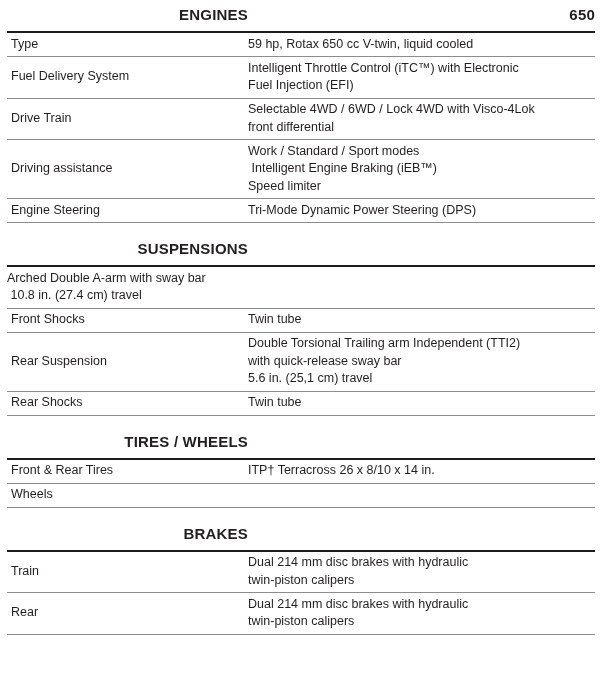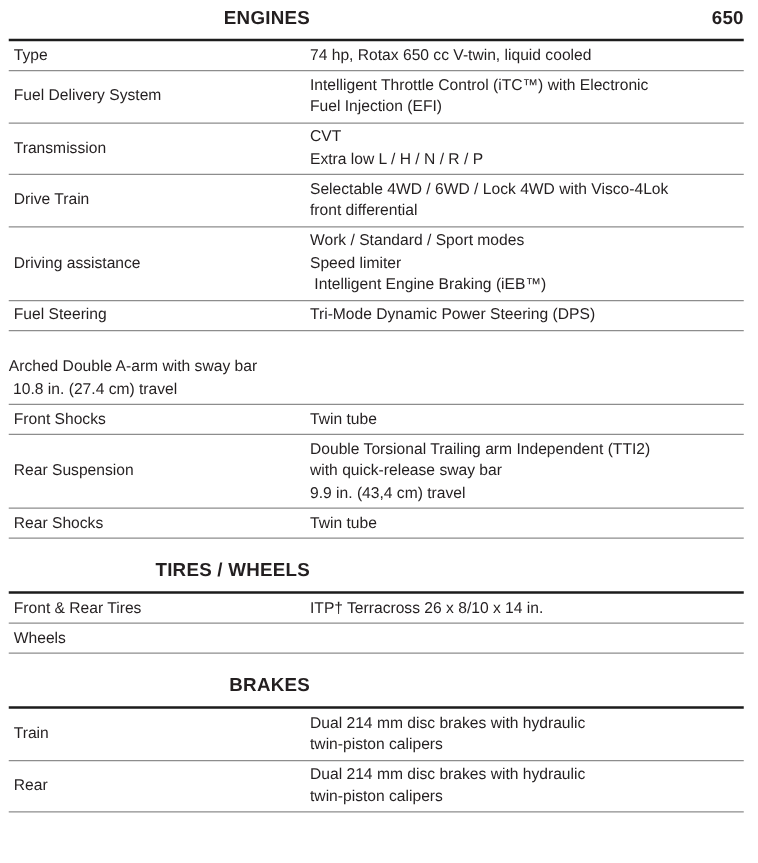--- a/index.html
+++ b/index.html
@@ -52,79 +52,76 @@
 <div class="spec">
 
   <section class="spec-section">
     <div class="section-header">
       <div class="col-label section-title">ENGINES</div>
       <div class="col-value section-title">650</div>
     </div>
     <div class="spec-row">
       <div class="col-label">Type</div>
       <div class="col-value">
-        <div class="value-line">74 hp, Rotax 650 cc V-twin, liquid cooled</div>
+        <div class="value-line">59 hp, Rotax 650 cc V-twin, liquid cooled</div>
       </div>
     </div>
     <div class="spec-row">
       <div class="col-label">Fuel Delivery System</div>
       <div class="col-value">
         <div class="value-line">Intelligent Throttle Control (iTC™) with Electronic</div>
         <div class="value-line">Fuel Injection (EFI)</div>
-      </div>
-    </div>
-    <div class="spec-row">
-      <div class="col-label">Transmission</div>
-      <div class="col-value">
-        <div class="value-line">CVT</div>
-        <div class="value-line">Extra low L / H / N / R / P</div>
       </div>
     </div>
     <div class="spec-row">
       <div class="col-label">Drive Train</div>
       <div class="col-value">
         <div class="value-line">Selectable 4WD / 6WD / Lock 4WD with Visco-4Lok</div>
         <div class="value-line">front differential</div>
       </div>
     </div>
     <div class="spec-row">
       <div class="col-label">Driving assistance</div>
       <div class="col-value">
         <div class="value-line">Work / Standard / Sport modes</div>
+        <div class="value-line"> Intelligent Engine Braking (iEB™)</div>
         <div class="value-line">Speed limiter</div>
-        <div class="value-line"> Intelligent Engine Braking (iEB™)</div>
       </div>
     </div>
     <div class="spec-row">
-      <div class="col-label">Fuel Steering</div>
+      <div class="col-label">Engine Steering</div>
       <div class="col-value">
         <div class="value-line">Tri-Mode Dynamic Power Steering (DPS)</div>
       </div>
     </div>
   </section>
 
   <section class="spec-section">
+    <div class="section-header">
+      <div class="col-label section-title">SUSPENSIONS</div>
+      <div class="col-value section-title"></div>
+    </div>
     <div class="spec-row">
       <div class="col-value">
         <div class="value-line">Arched Double A-arm with sway bar</div>
         <div class="value-line"> 10.8 in. (27.4 cm) travel</div>
       </div>
     </div>
     <div class="spec-row">
       <div class="col-label">Front Shocks</div>
       <div class="col-value">
         <div class="value-line">Twin tube</div>
       </div>
     </div>
     <div class="spec-row">
       <div class="col-label">Rear Suspension</div>
       <div class="col-value">
         <div class="value-line">Double Torsional Trailing arm Independent (TTI2)</div>
         <div class="value-line">with quick-release sway bar</div>
-        <div class="value-line">9.9 in. (43,4 cm) travel</div>
+        <div class="value-line">5.6 in. (25,1 cm) travel</div>
       </div>
     </div>
     <div class="spec-row">
       <div class="col-label">Rear Shocks</div>
       <div class="col-value">
         <div class="value-line">Twin tube</div>
       </div>
     </div>
   </section>
 

